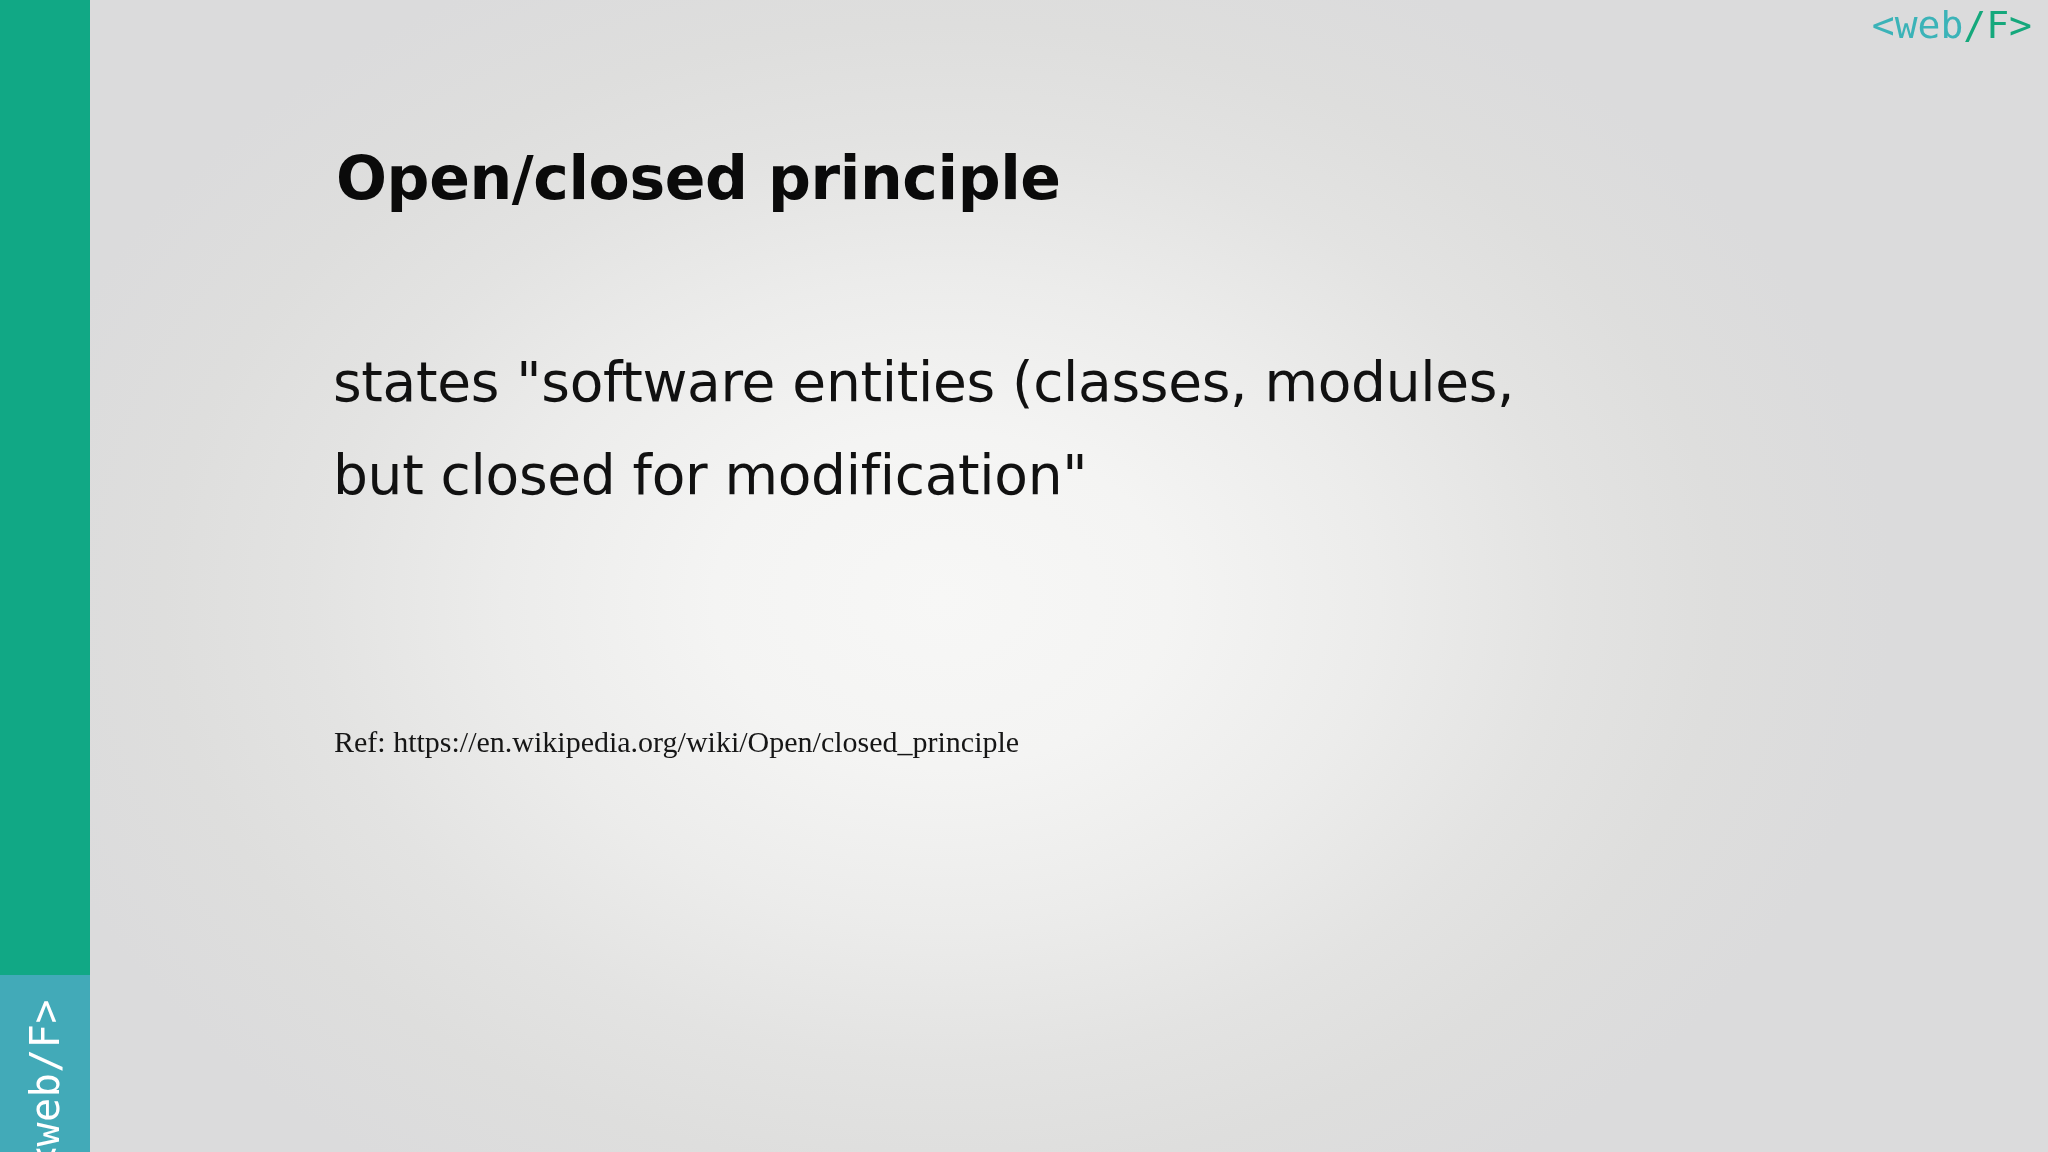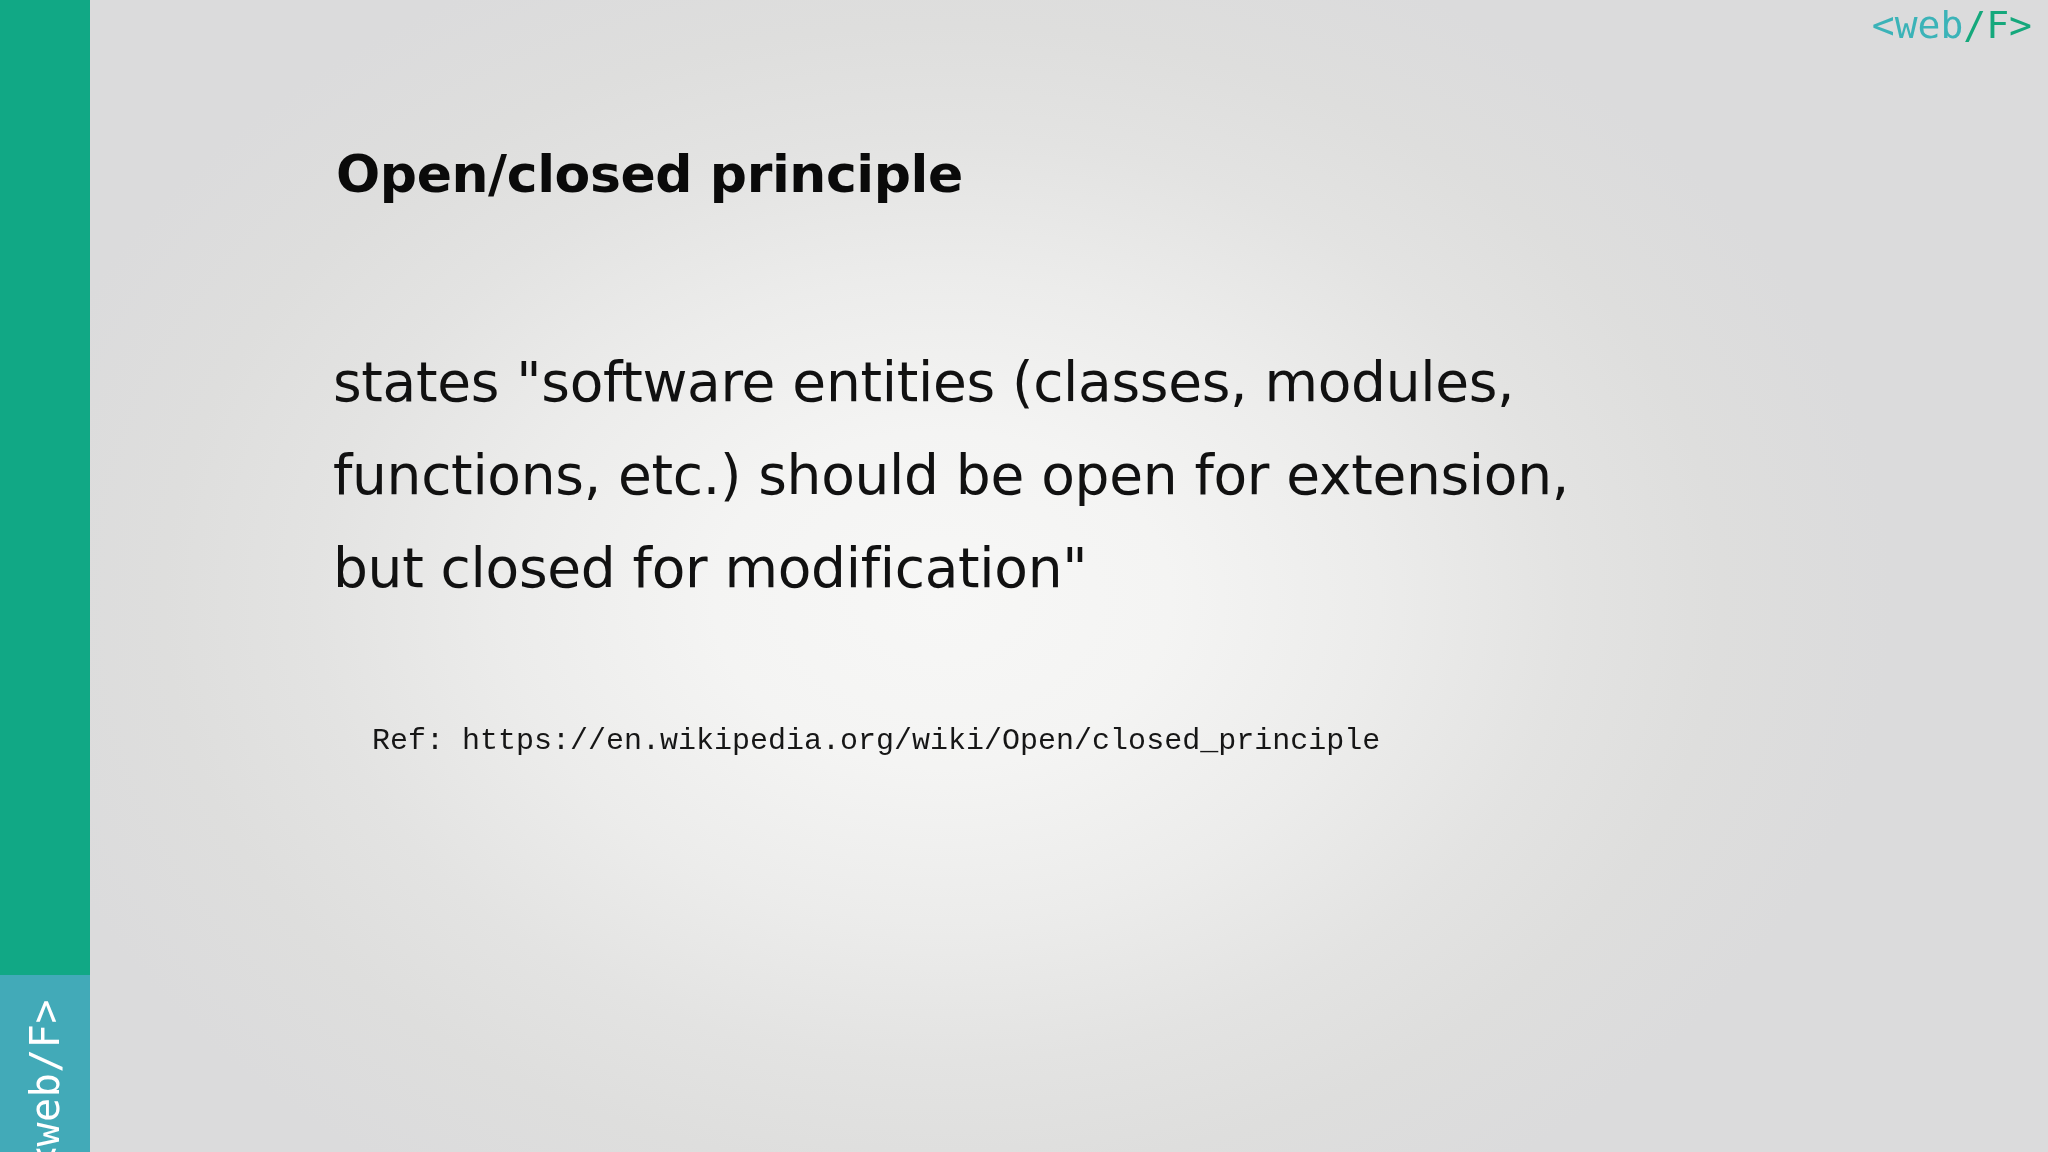--- a/index.html
+++ b/index.html
@@ -93,21 +93,21 @@
     top: 0;
     width: 1560px;
     height: 1152px;
   }
   .slide-title {
     position: absolute;
     left: 3px;
     top: 144px;
     font-family: "DejaVu Sans", sans-serif;
     font-weight: bold;
-    font-size: 52px;
+    font-size: 60px;
     line-height: 1.16;
     color: #0a0a0a;
     letter-spacing: -0.4px;
     white-space: nowrap;
   }
   .body-block {
     position: absolute;
     left: 0;
     top: 336px;
     width: 1480px;
@@ -117,27 +117,26 @@
     font-size: 55px;
     line-height: 93px;
     color: #111111;
     letter-spacing: -0.3px;
     white-space: nowrap;
   }
   .ref-line {
     position: absolute;
     left: 1px;
     top: 722px;
-    font-family: Liberation Mono, monospace;
+    font-family: Liberation Serif, serif;
     font-size: 30px;
     line-height: 1.3;
     color: #161616;
     letter-spacing: 0px;
     white-space: nowrap;
-    margin-left: 38px;
   }
 </style>
 </head>
 <body>
 
 <div class="slide">
 
   <div class="sidebar">
     <div class="sidebar-band-top"></div>
     <div class="sidebar-band-bottom"></div>
@@ -149,20 +148,19 @@
   <div class="corner-logo">
     <span class="part-a">&lt;web</span><span class="part-b">/F&gt;</span>
   </div>
 
   <div class="content">
 
     <div class="slide-title">Open/closed principle</div>
 
     <div class="body-block">
       <div class="body-line">states "software entities (classes, modules,</div>
-      <div class="body-line">functions, etc.) should be open for extension,</div>
       <div class="body-line">but closed for modification"</div>
     </div>
 
     <div class="ref-line">Ref: https://en.wikipedia.org/wiki/Open/closed_principle</div>
 
   </div>
 </div>
 
 </body></html>

